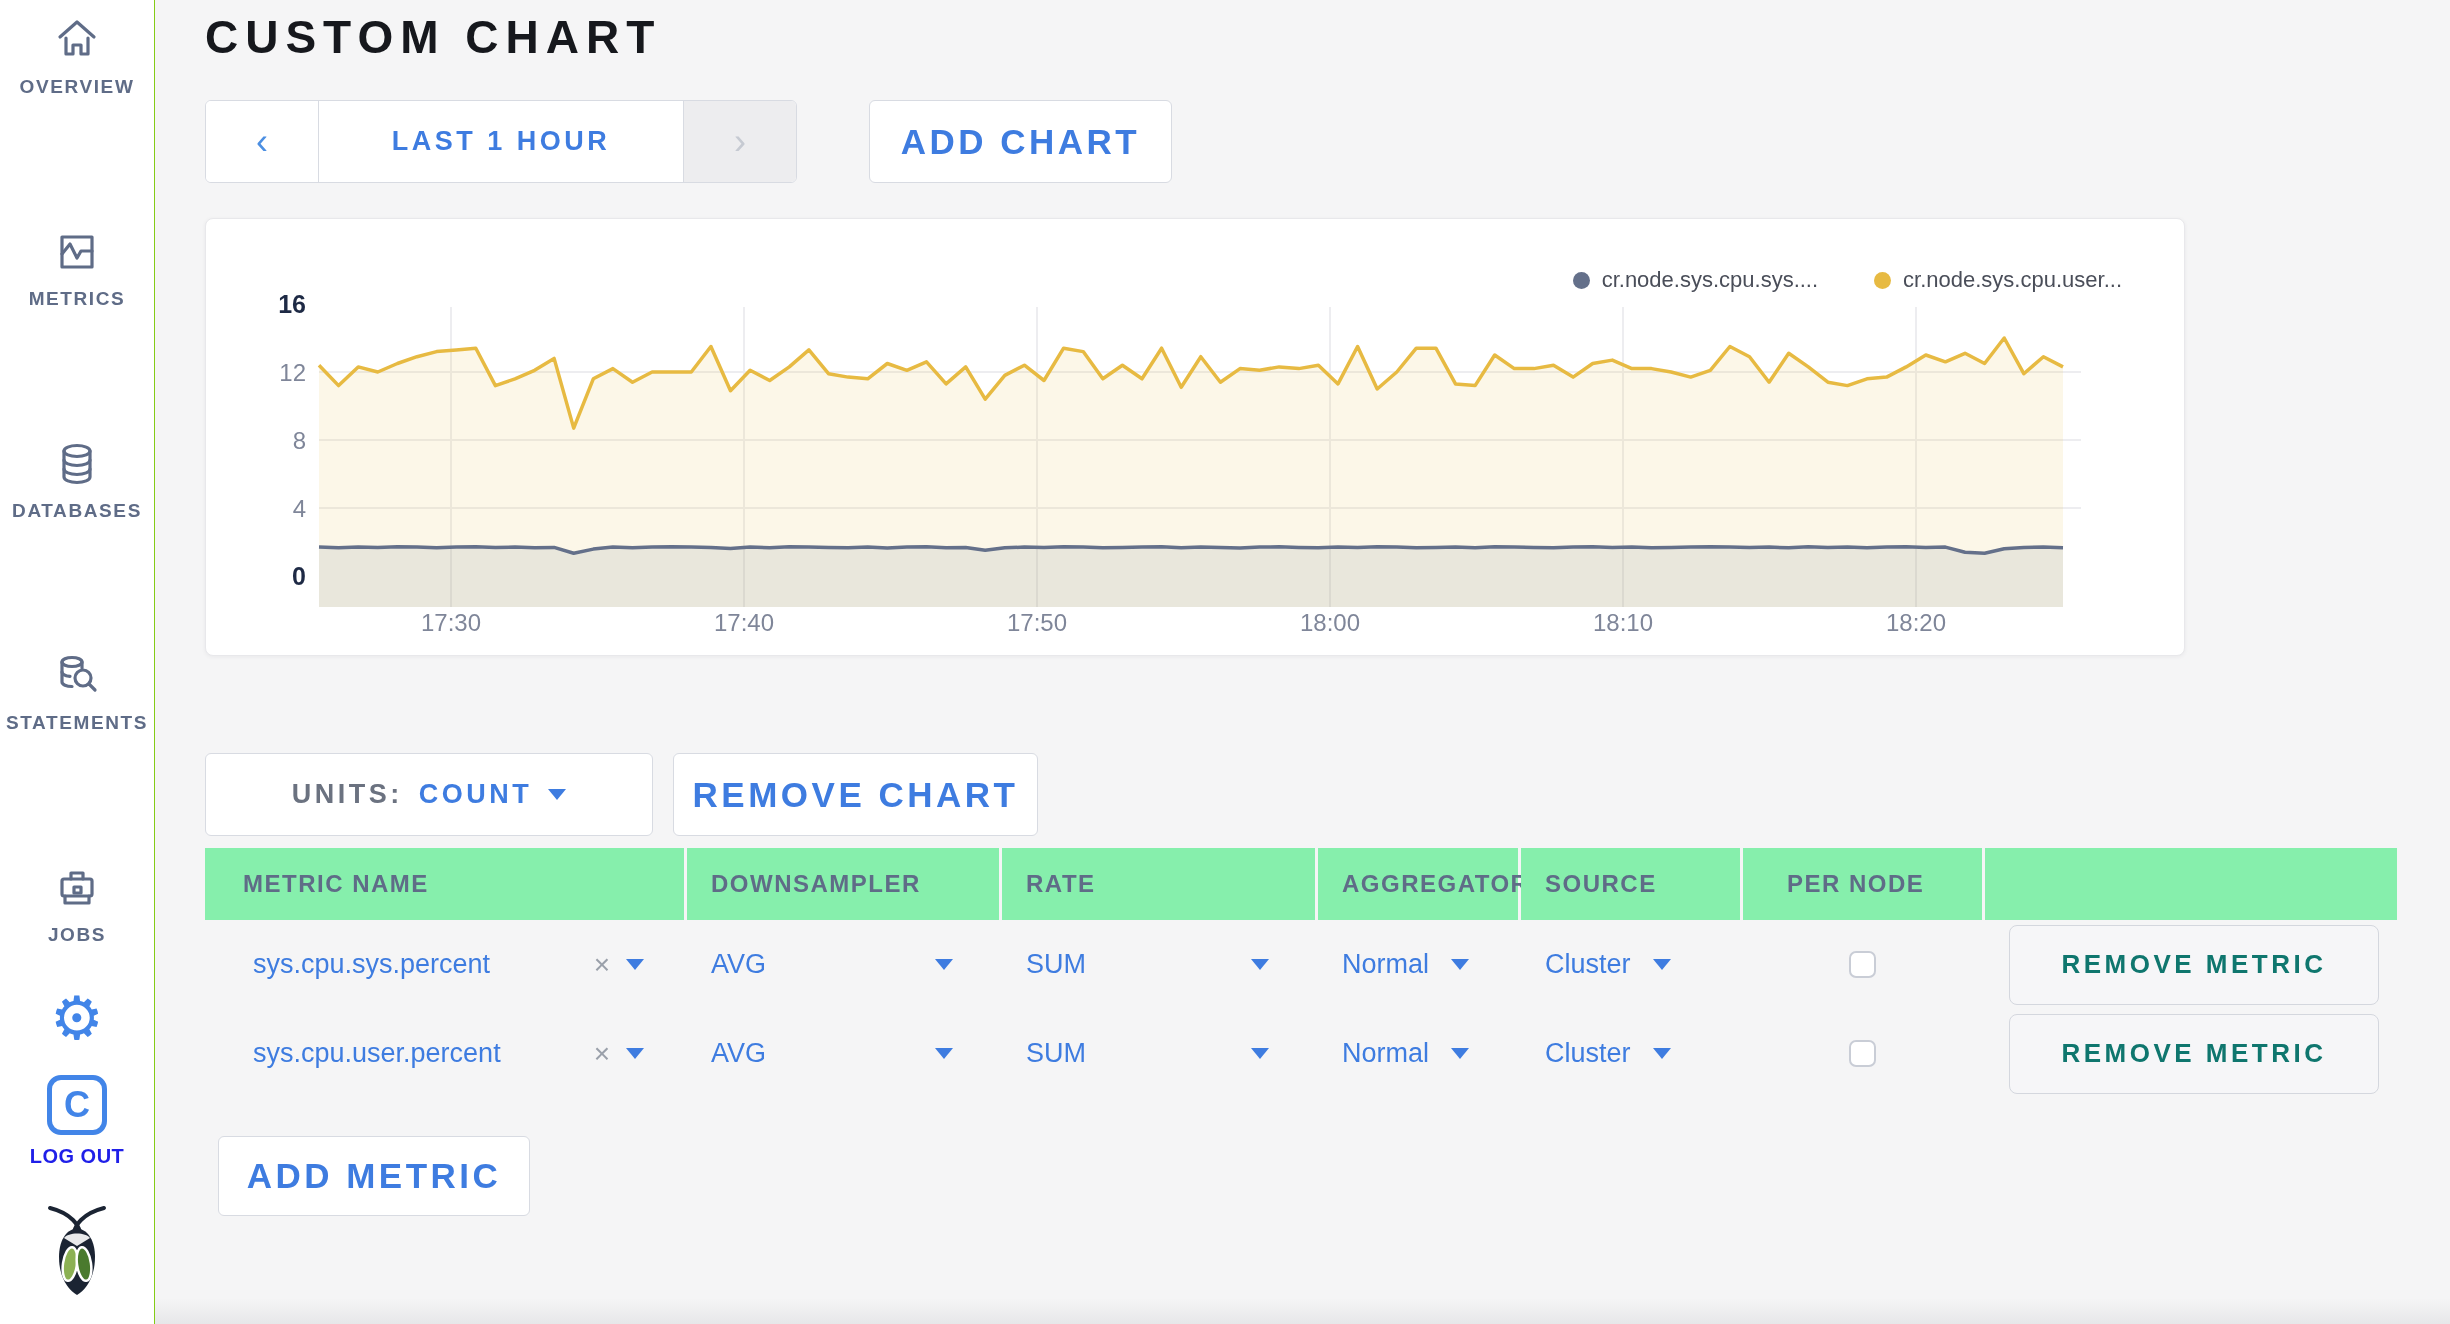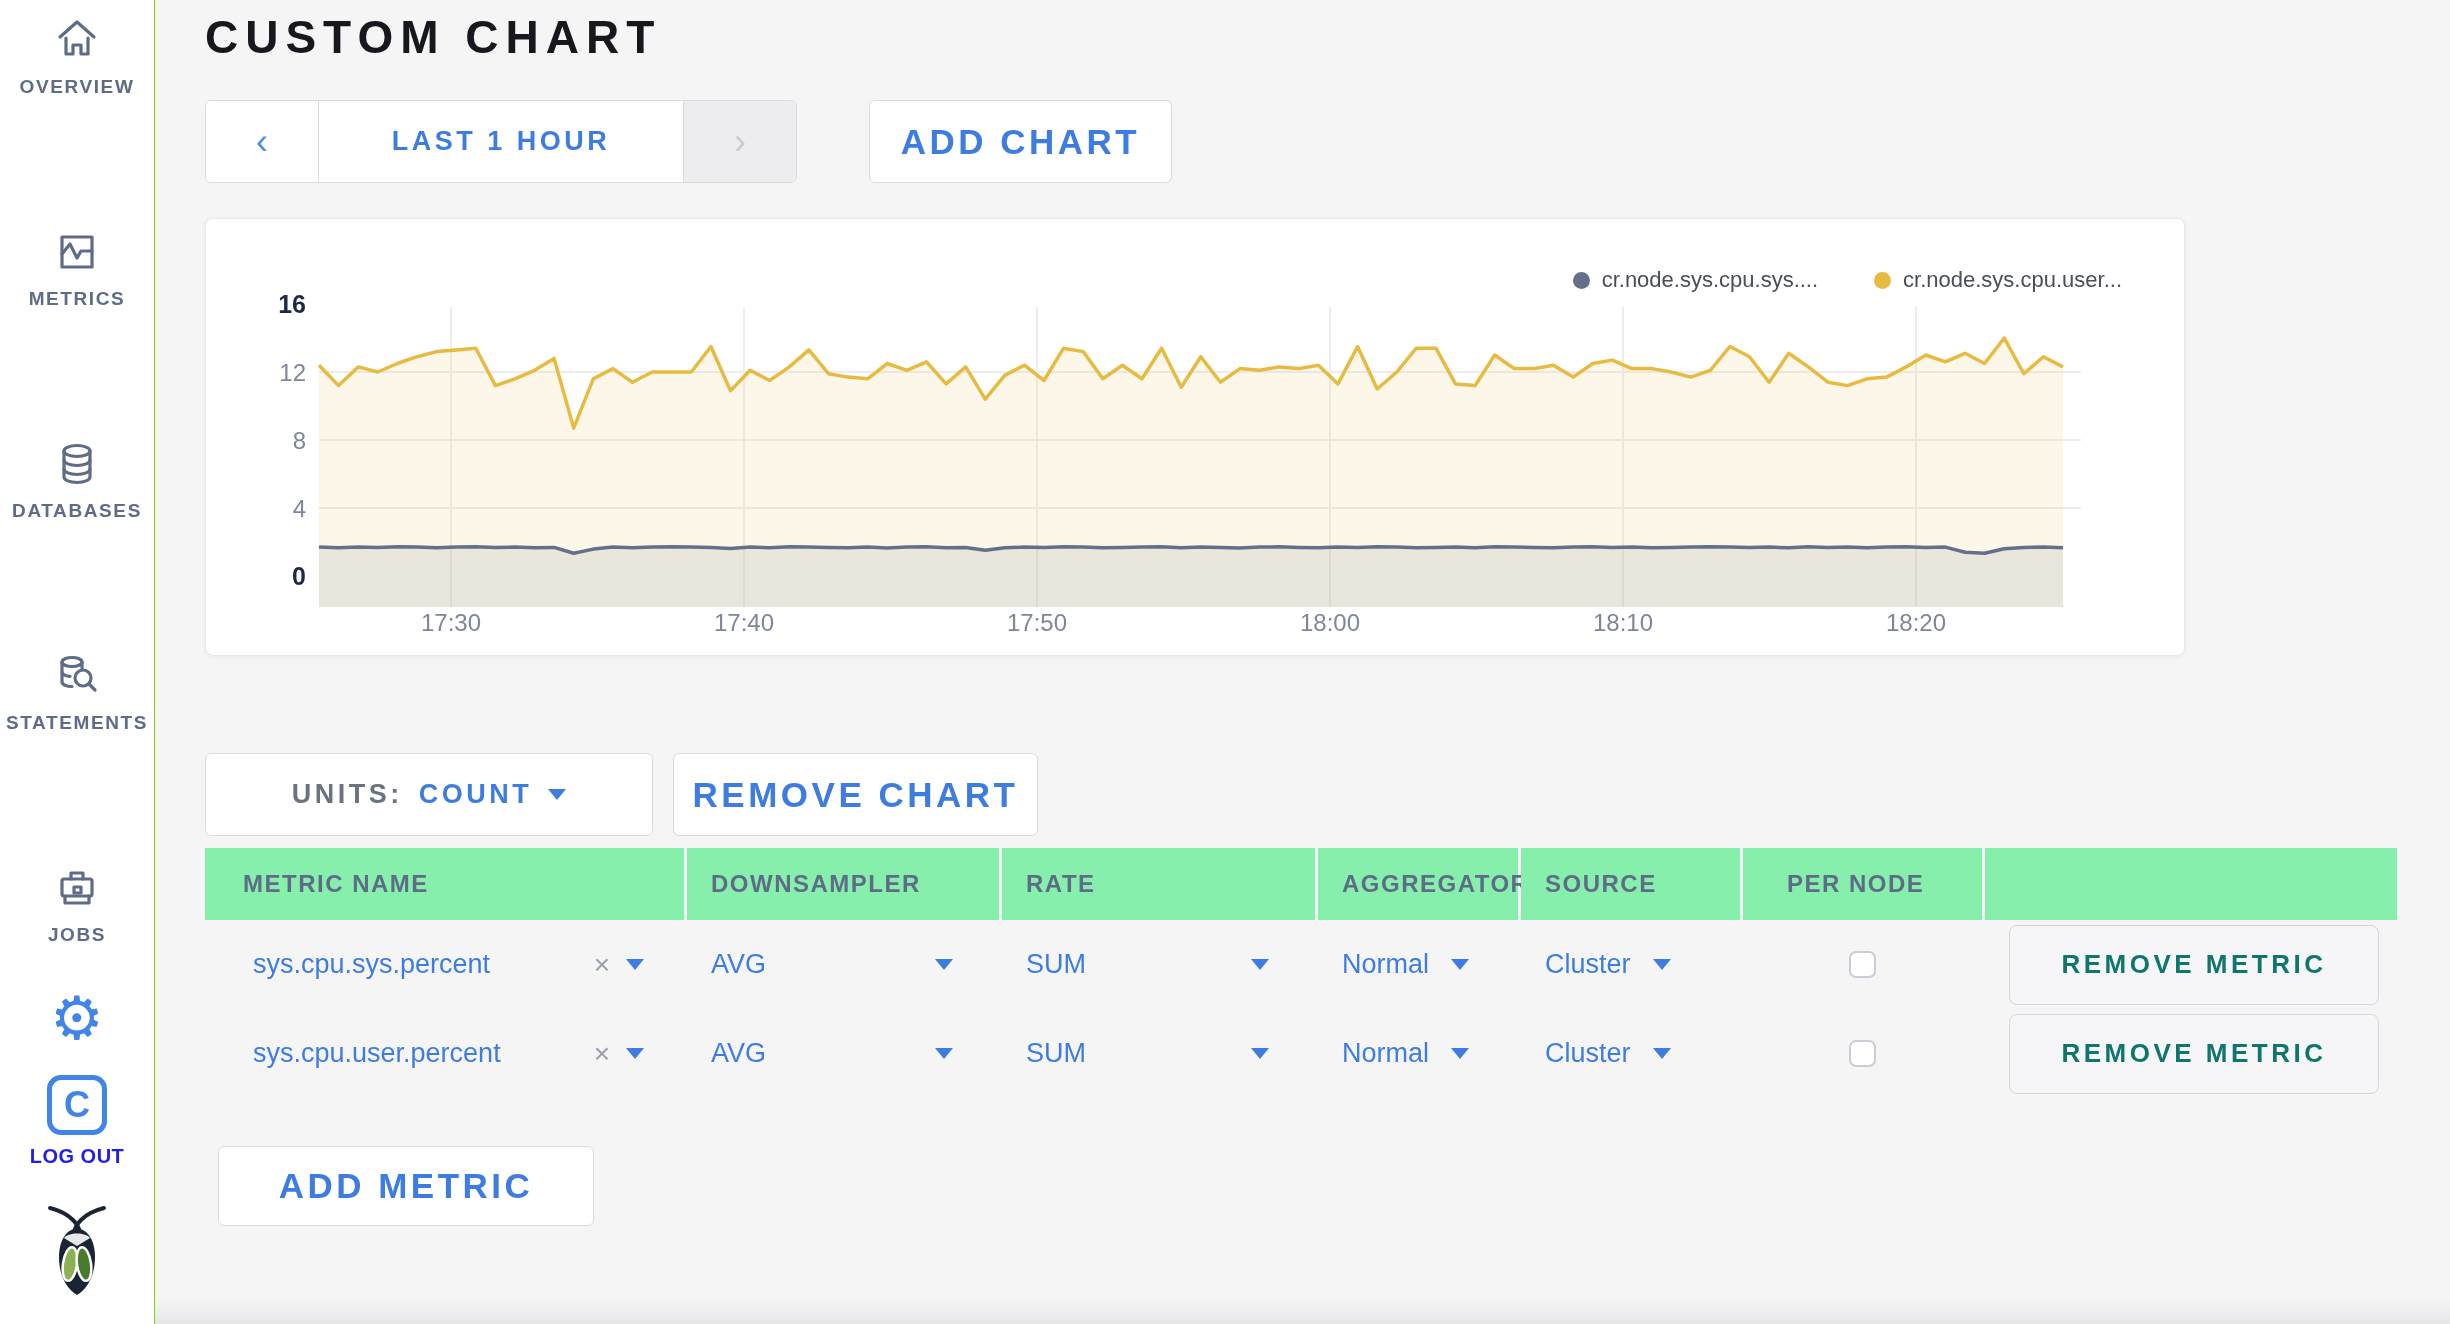--- a/index.html
+++ b/index.html
@@ -107,21 +107,21 @@
   .spread { justify-content:space-between; padding-right:46px; }
   .cb-cell { justify-content:center; padding-left:0; }
   .checkbox { width:27px; height:27px; background:#fff; border:2px solid #c9cdd6;
     border-radius:7px; cursor:pointer; }
   .remove-metric-cell { padding-left:24px; align-items:center; }
   .remove-metric {
     width:370px; height:80px; background:#f6f6f8; border:1px solid #d4d7de; border-radius:8px;
     color:#0f766e; font-size:26px; font-weight:bold; letter-spacing:3.5px; cursor:pointer;
     font-family:inherit;
   }
-  .add-metric { margin-top:48px; width:376px; height:80px; margin-left:13px; }
+  .add-metric { margin-top:38px; width:312px; height:80px; margin-left:13px; }
 
   .bottom-shade { position:absolute; left:155px; right:0; bottom:0; height:26px;
     background:linear-gradient(to bottom, rgba(40,44,60,0), rgba(40,44,60,0.07)); }
 </style>
 </head>
 <body>
 
 <div class="app">
 
   <aside class="sidebar">

